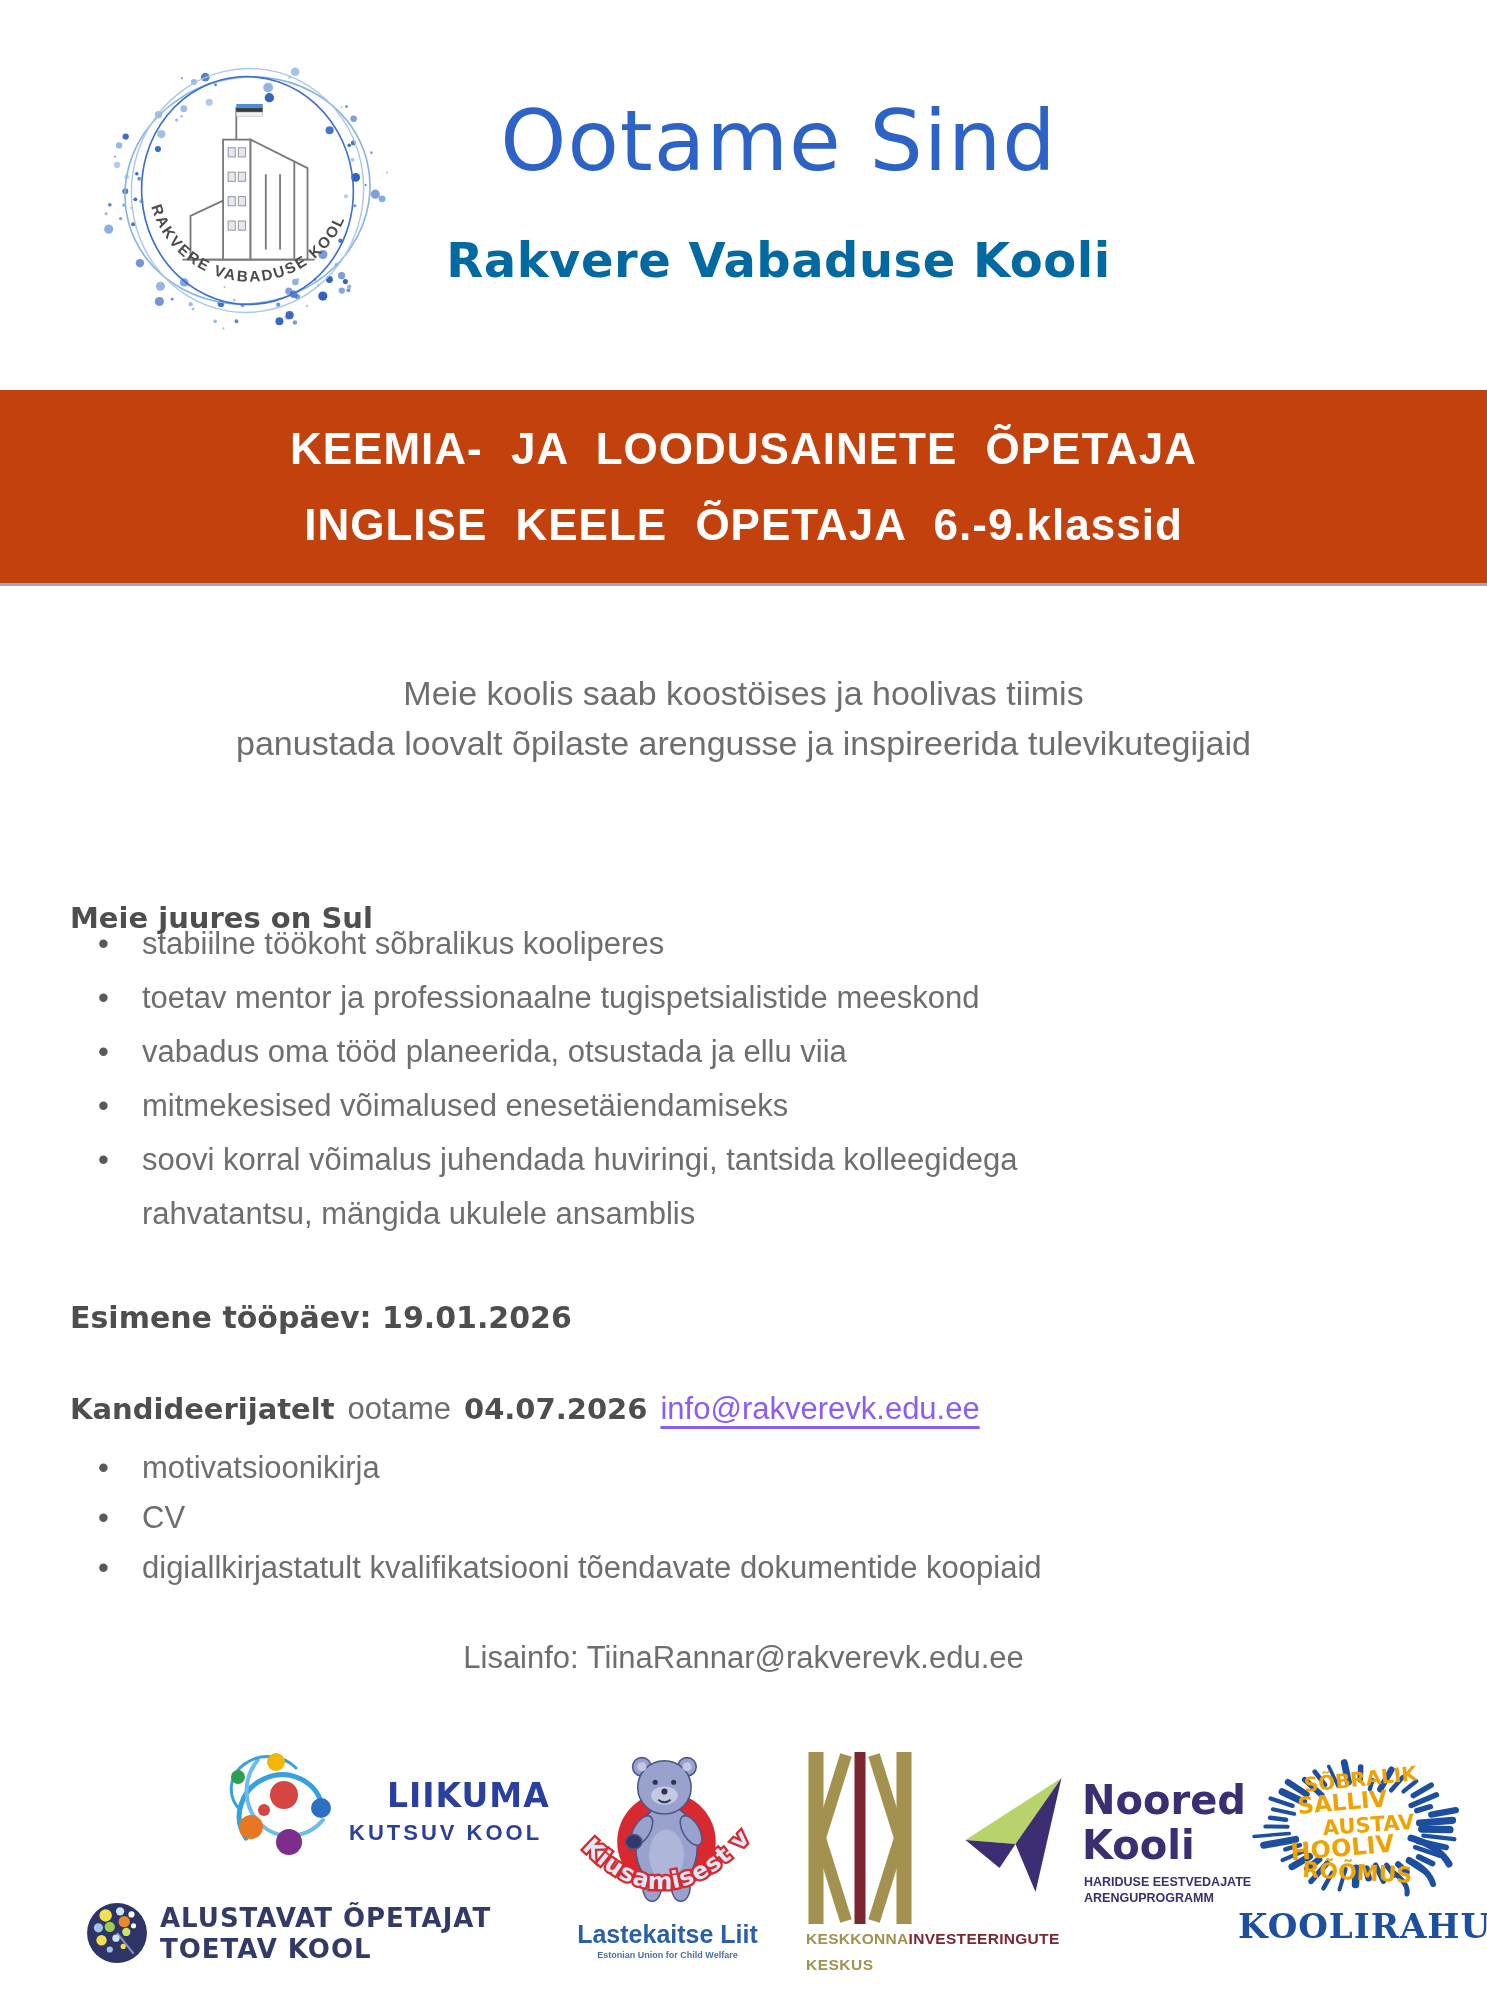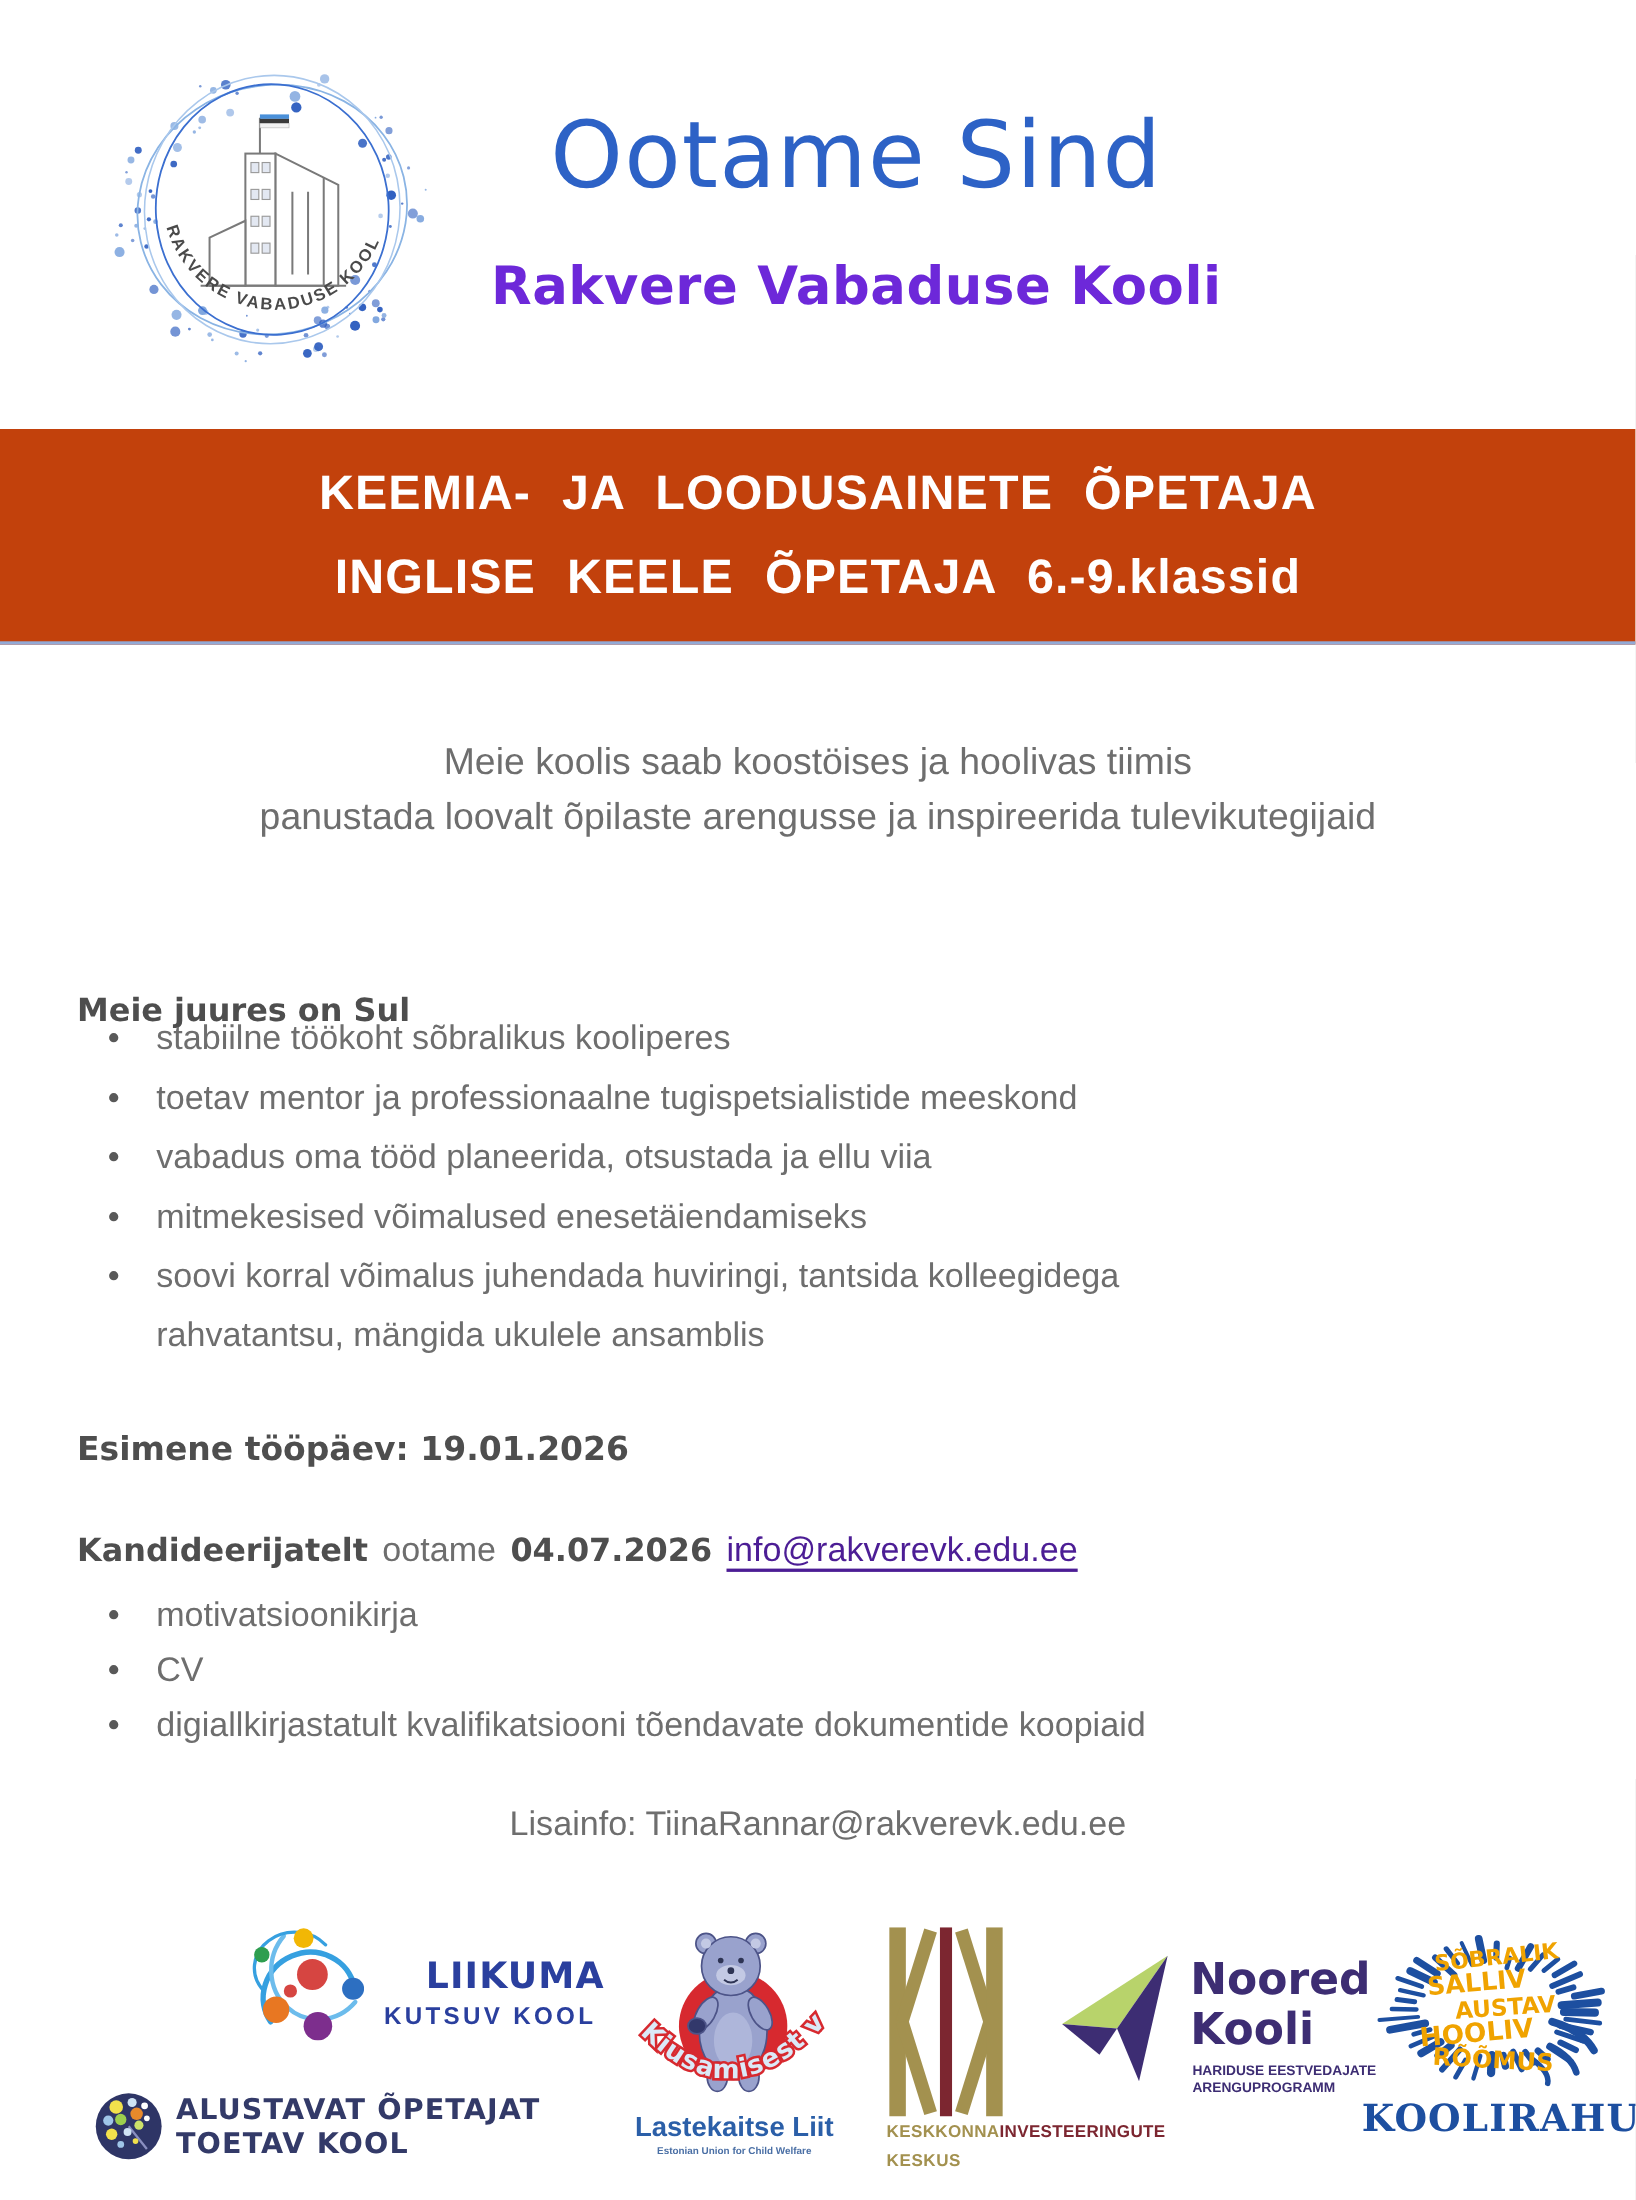--- a/index.html
+++ b/index.html
@@ -6,21 +6,21 @@
   .page{position:relative;width:1487px;height:2000px;background:#ffffff;overflow:hidden;
         font-family:"Liberation Sans",sans-serif;margin:0 auto;}
   .abs{position:absolute;}
 
   
   .title{left:70px;right:0;top:92px;text-align:center;
          font-family:"DejaVu Sans",sans-serif;font-size:84px;font-weight:400;
          color:#2d62c6;letter-spacing:1px;}
   .subtitle{left:70px;right:0;top:232px;text-align:center;
          font-family:"DejaVu Sans",sans-serif;font-size:48px;font-weight:700;
-         color:#6d28d9;letter-spacing:0.5px;}
+         color:#0369a1;letter-spacing:0.5px;}
 
   
   .banner{left:0;top:390px;width:100%;height:193px;background:#c2410c;
           border-bottom:3px solid #93aad6;display:flex;flex-direction:column;
           align-items:center;justify-content:center;gap:26px;}
   .banner div{color:#ffffff;font-weight:700;font-size:44px;letter-spacing:1px;
           word-spacing:15px;white-space:nowrap;}
 
   
   .intro{left:0;right:0;top:668px;text-align:center;color:#6e6e6e;
@@ -33,21 +33,21 @@
   ul.blist li{position:relative;padding-left:46px;line-height:54px;}
   ul.blist li::before{content:"\2022";position:absolute;left:2px;top:0;color:#595959;}
   ul.blist.benefits{width:1000px;}
   ul.blist.docs{width:1250px;top:1443px;}
   ul.blist.docs li{line-height:50px;}
 
   .firstday{left:70px;top:1300px;font-size:30px;}
   .apply{left:70px;top:1372px;display:flex;align-items:baseline;gap:13px;font-size:31px;color:#4e4e4e;}
   .apply .b{font-family:"DejaVu Sans",sans-serif;font-weight:700;font-size:29px;margin-top:20px;}
   .apply .r{color:#6e6e6e;}
-  .apply a.link{color:#4c1d95;text-underline-offset:7px;}
+  .apply a.link{color:#8b5cf6;text-underline-offset:7px;}
   .lisainfo{left:0;right:0;top:1640px;text-align:center;color:#6e6e6e;font-size:31px;}
 
   
   .liikuma-title{left:347px;top:1776px;font-family:"DejaVu Sans",sans-serif;font-weight:700;
                  font-size:33px;color:#2a3f9e;letter-spacing:1px;margin-left:40px;}
   .liikuma-sub{left:349px;top:1820px;font-weight:700;font-size:22px;color:#2a3f9e;letter-spacing:3px;}
   .alustavat-text{left:160px;top:1903px;font-family:"DejaVu Sans",sans-serif;font-weight:700;
                   font-size:26px;line-height:31px;color:#333a68;letter-spacing:1px;}
   .lastekaitse-title{left:560px;top:1920px;width:215px;text-align:center;font-weight:700;
                   font-size:25px;color:#2b5fa8;}

